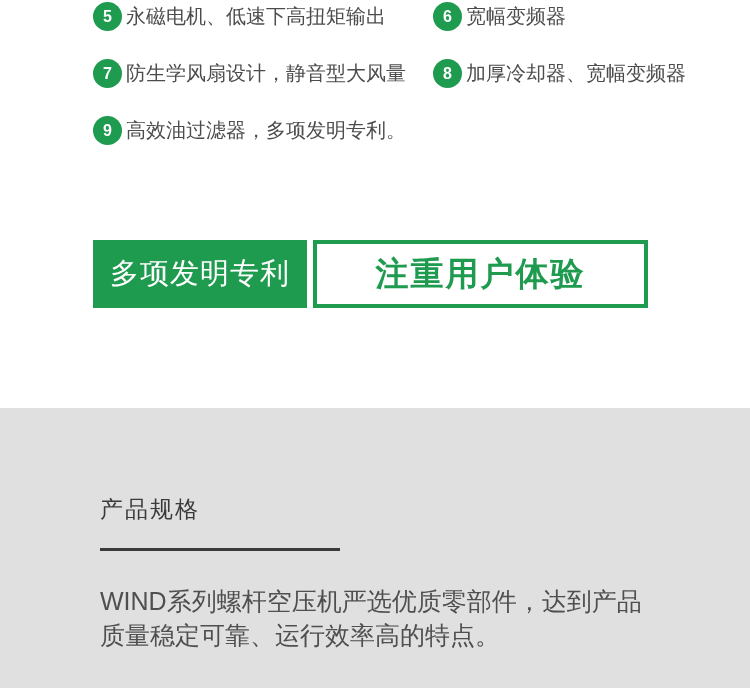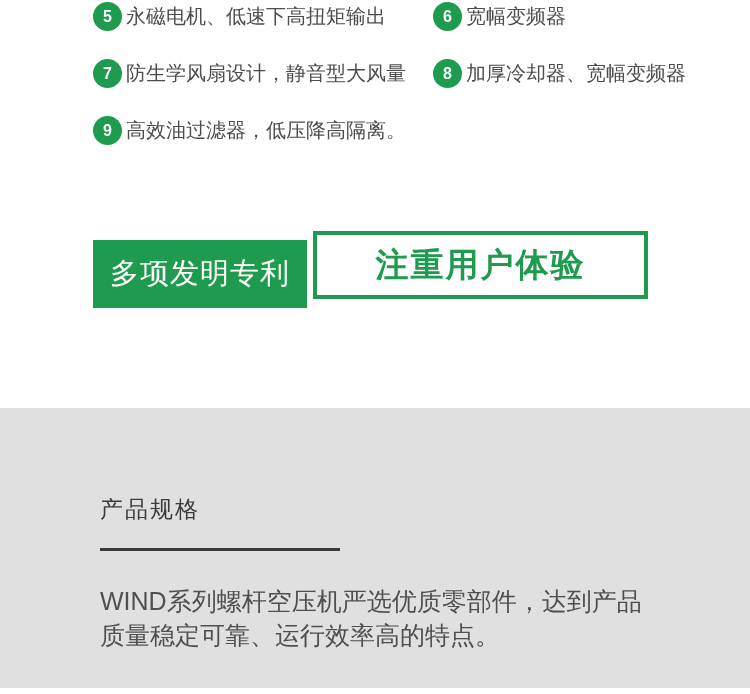--- a/index.html
+++ b/index.html
@@ -51,21 +51,21 @@
     font-size: 29px;
     font-weight: normal;
     display: flex;
     align-items: center;
     justify-content: center;
     letter-spacing: 1px;
   }
   .banner-outline {
     position: absolute;
     left: 313px;
-    top: 231px;
+    top: 240px;
     width: 335px;
     height: 68px;
     background: #ffffff;
     border: 4px solid var(--green, #1e9b4e);
     color: var(--green, #1e9b4e);
     font-size: 33px;
     font-weight: bold;
     display: flex;
     align-items: center;
     justify-content: center;
@@ -134,21 +134,21 @@
     <span class="feature-text">防生学风扇设计，静音型大风量</span>
   </div>
 
   <div class="feature">
     <span class="num-badge">8</span>
     <span class="feature-text">加厚冷却器、宽幅变频器</span>
   </div>
 
   <div class="feature">
     <span class="num-badge">9</span>
-    <span class="feature-text">高效油过滤器，低压降高隔离。</span>
+    <span class="feature-text">高效油过滤器，多项发明专利。</span>
   </div>
 
 
 </div>
 
 <div class="banner-solid">多项发明专利</div>
 
 <div class="banner-outline">注重用户体验</div>
 
 <div class="specs-section">

